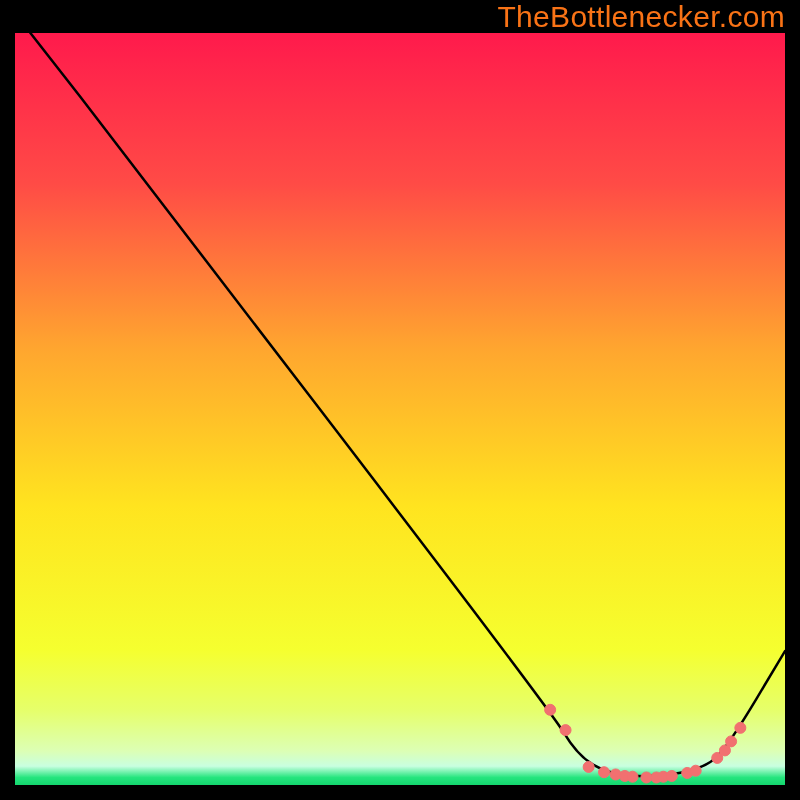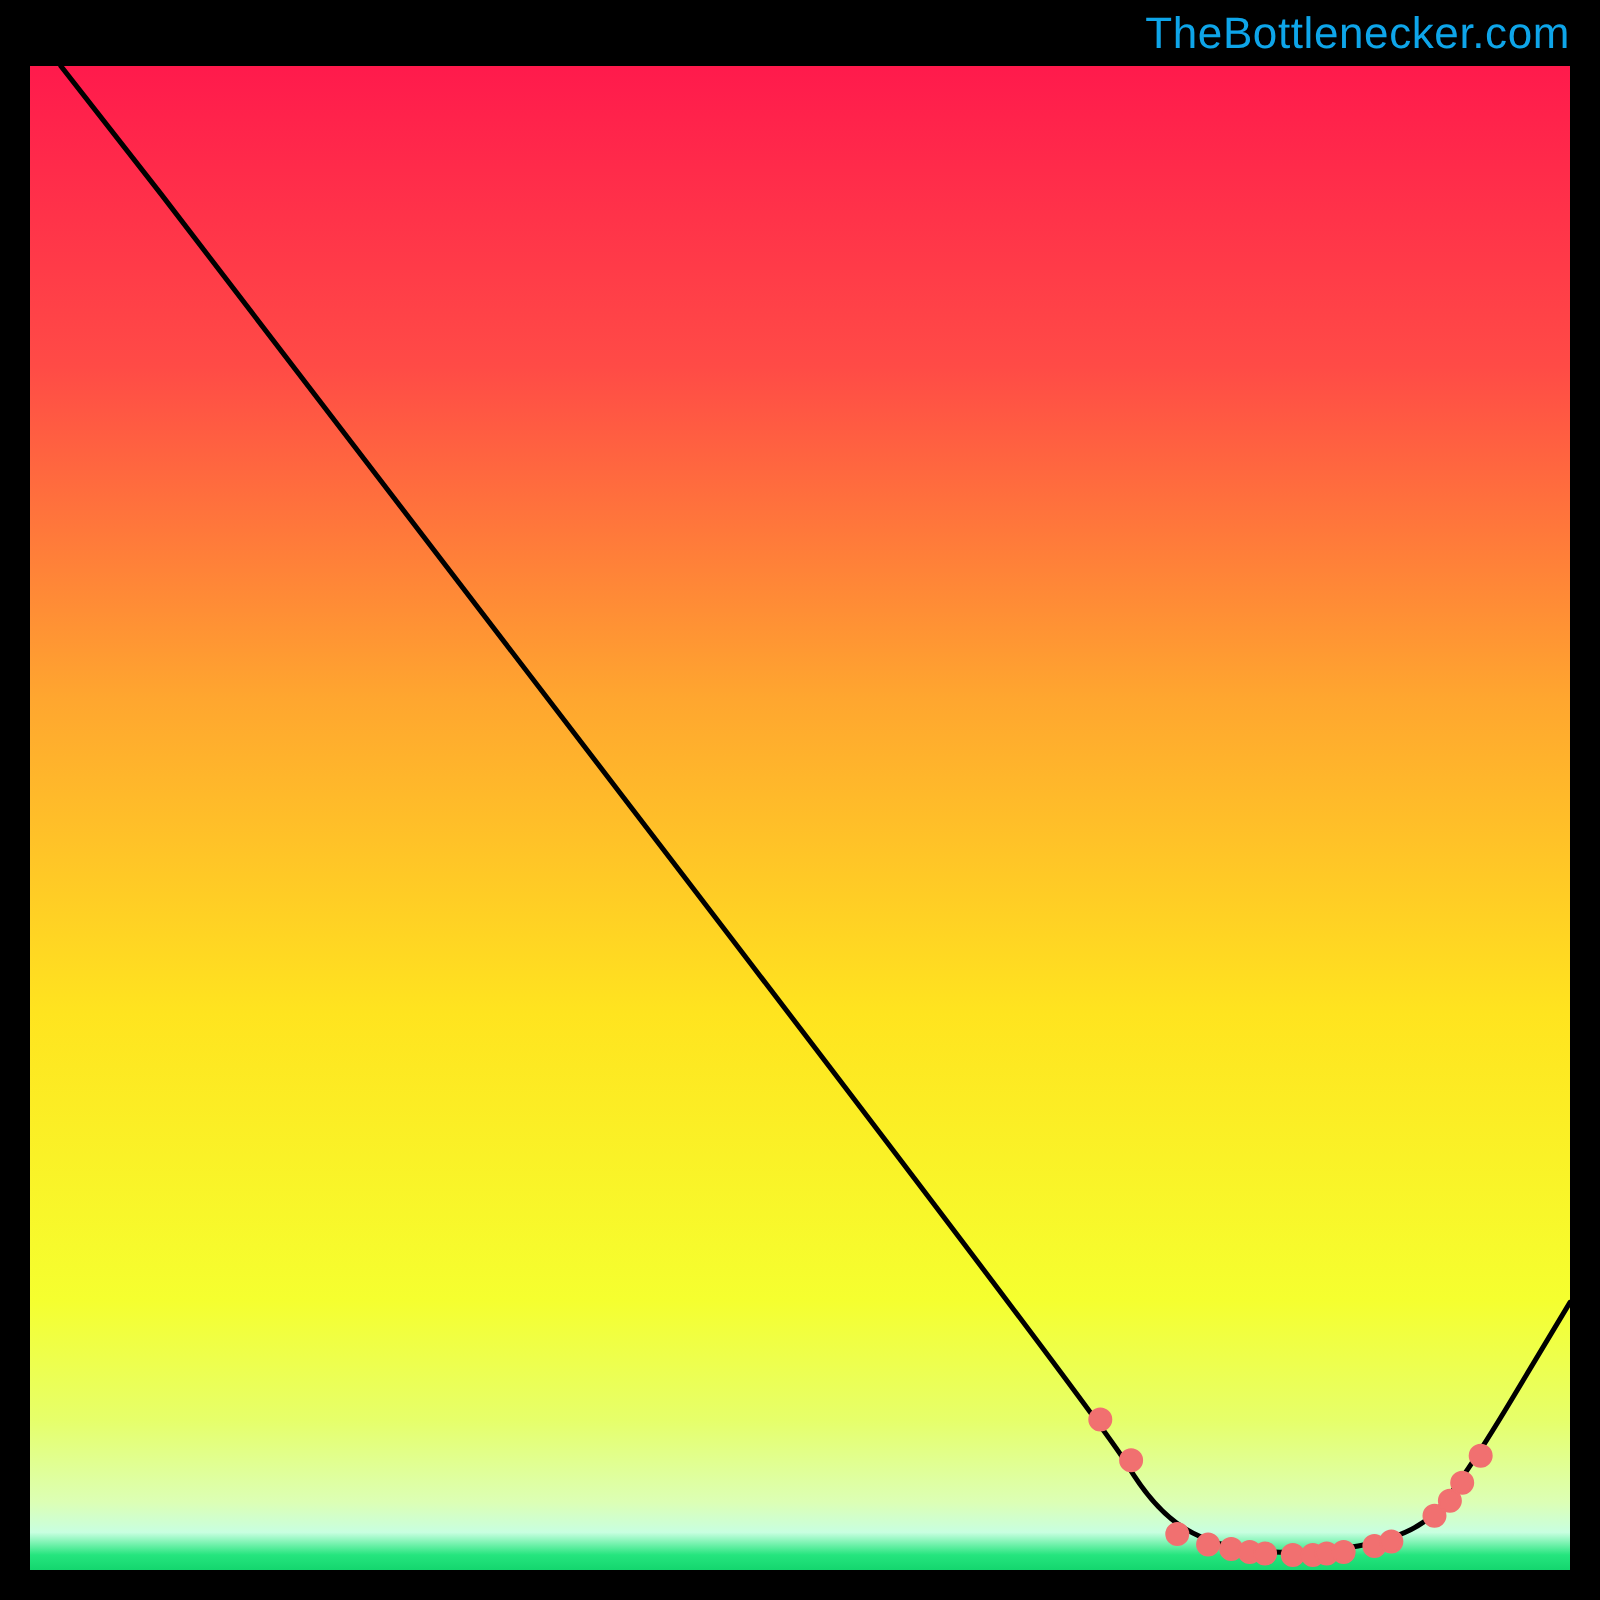--- a/index.html
+++ b/index.html
@@ -17,22 +17,22 @@
     width: 770px;
     height: 752px;
   }
   .attribution {
     position: absolute;
     top: 0;
     right: 15px;
     height: 33px;
     line-height: 33px;
     font-family: Arial, Helvetica, sans-serif;
-    font-size: 22px;
-    color: #0ea5e9;
+    font-size: 30px;
+    color: #f97316;
     letter-spacing: 0.3px;
   }
   svg { display: block; }
 </style>
 </head>
 <body>
 <div class="frame">
 
   <div class="attribution">TheBottlenecker.com</div>
 

